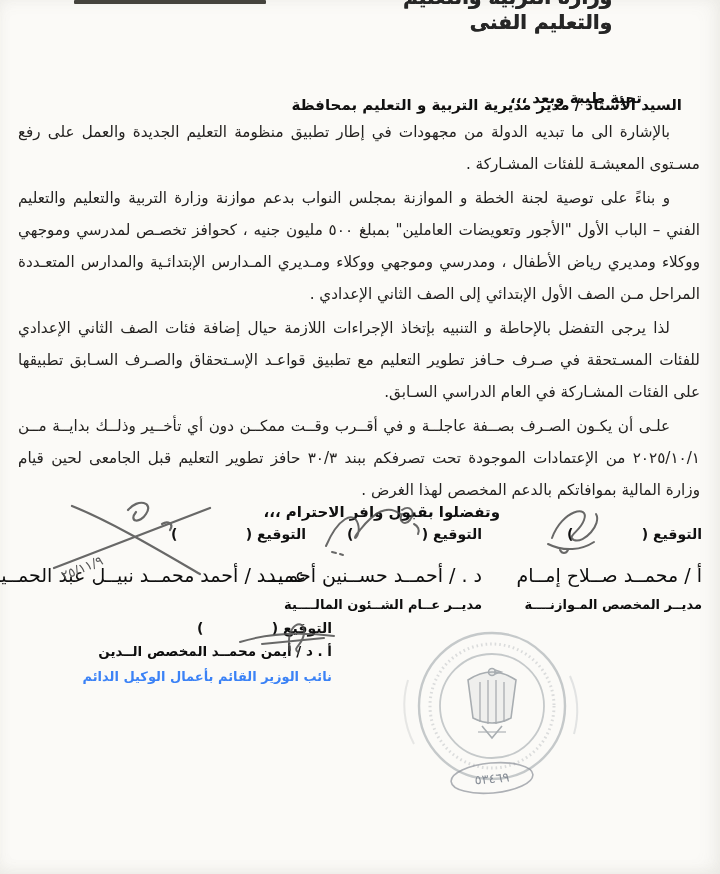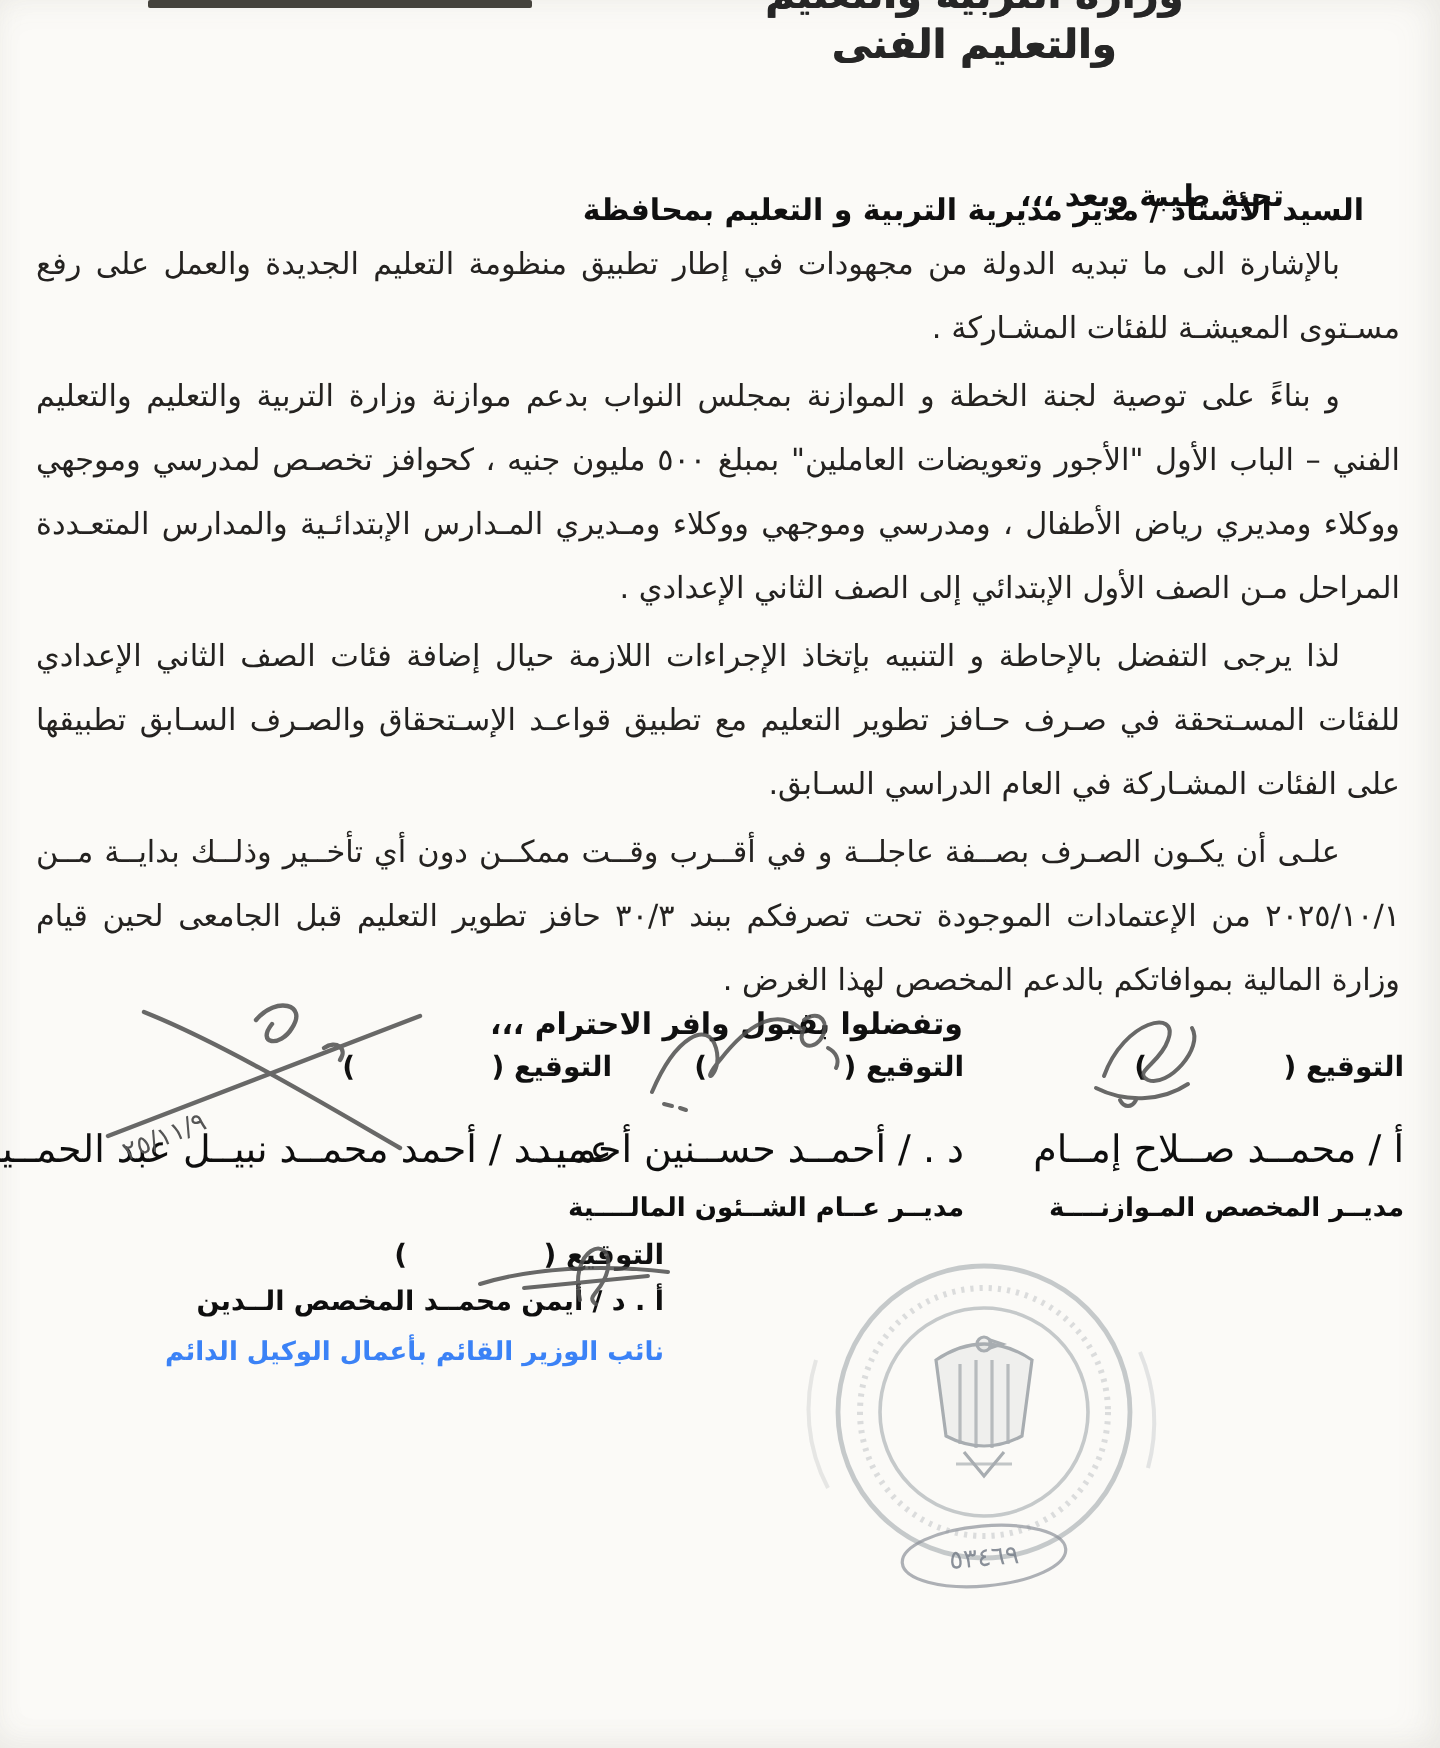--- a/index.html
+++ b/index.html
@@ -8,30 +8,30 @@
     width:720px;height:874px;
     margin:0 auto;
     background:#fbfaf7;
     box-shadow:inset -6px 0 18px rgba(120,115,100,.08), inset 0 -4px 14px rgba(120,115,100,.06);
     overflow:hidden;
     direction:rtl;
     font-family:"DejaVu Sans",sans-serif;
     color:#1c1c1c;
   }
   .scan-strip{position:absolute;top:0;left:74px;width:192px;height:4px;background:#45433d;border-radius:1px;}
-  .letterhead{position:absolute;top:0;right:108px;width:250px;height:48px;overflow:hidden;text-align:center;}
+  .letterhead{position:absolute;top:0;right:108px;width:250px;height:48px;overflow:hidden;text-align:right;}
   .letterhead .inner{transform:translateY(-15px);}
   .letterhead .lh-line{font-size:20px;font-weight:700;line-height:25px;color:#262626;letter-spacing:.5px;
     text-shadow:.4px 0 0 #262626;}
   .recipient{position:absolute;top:54px;right:38px;font-size:15px;font-weight:800;color:#101010;margin-top:42px;}
   .greeting{position:absolute;top:89px;right:78px;font-size:15px;font-weight:800;color:#101010;}
   .body-text{position:absolute;top:116px;right:20px;left:18px;font-size:15.2px;line-height:32px;
     text-align:justify;color:#242220;}
   .body-text p{margin:0 0 2px 0;text-indent:30px;}
-  .closing{position:absolute;top:503px;left:245px;width:255px;text-align:left;font-size:15px;font-weight:800;color:#101010;}
+  .closing{position:absolute;top:503px;left:245px;width:255px;text-align:right;font-size:15px;font-weight:800;color:#101010;}
   .sig-col{position:absolute;top:526px;text-align:right;}
   .sig-col .sig-label,.final-sig .sig-label{font-size:14px;font-weight:700;white-space:pre;color:#101010;}
   .sig-col .sig-name{margin-top:22px;font-size:19px;font-weight:400;white-space:nowrap;color:#0e0e0e;}
   .sig-col .sig-title{margin-top:11px;font-size:13px;font-weight:800;white-space:nowrap;color:#0e0e0e;}
   .col1{right:18px;width:205px;}
   .col2{right:238px;width:170px;}
   .col3{right:414px;width:290px;}
   .final-sig{position:absolute;top:620px;right:388px;width:235px;text-align:right;}
   .final-sig .sig-name{margin-top:7px;font-size:13.5px;font-weight:800;white-space:nowrap;color:#0e0e0e;}
   .final-sig .sig-title{margin-top:10px;font-size:13px;font-weight:800;white-space:nowrap;color:#3b82f6;text-align:right;}

